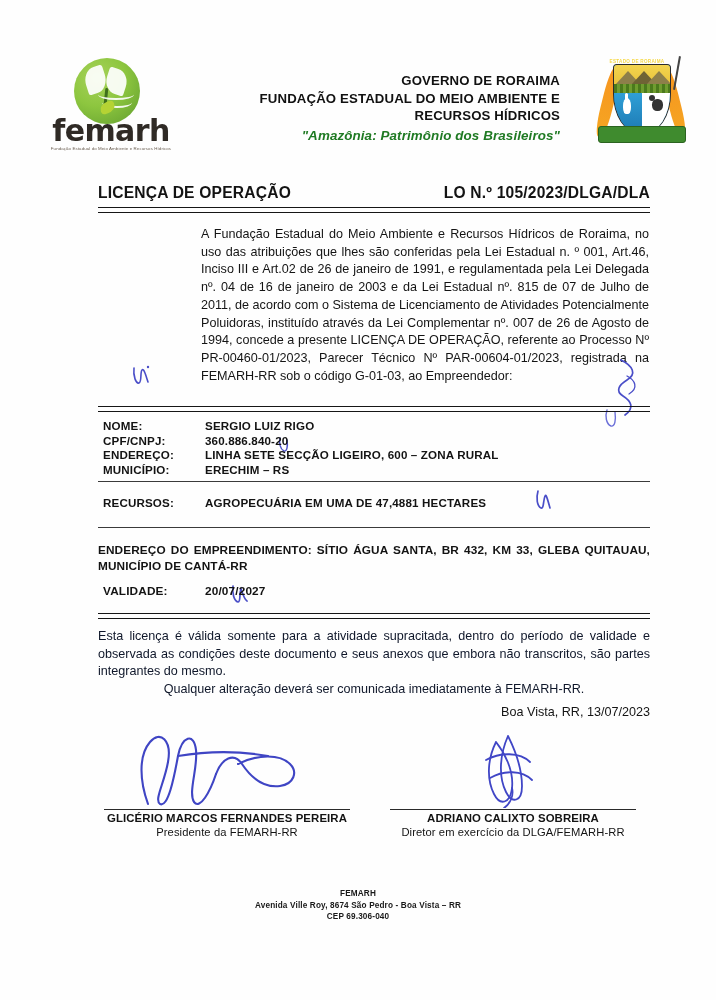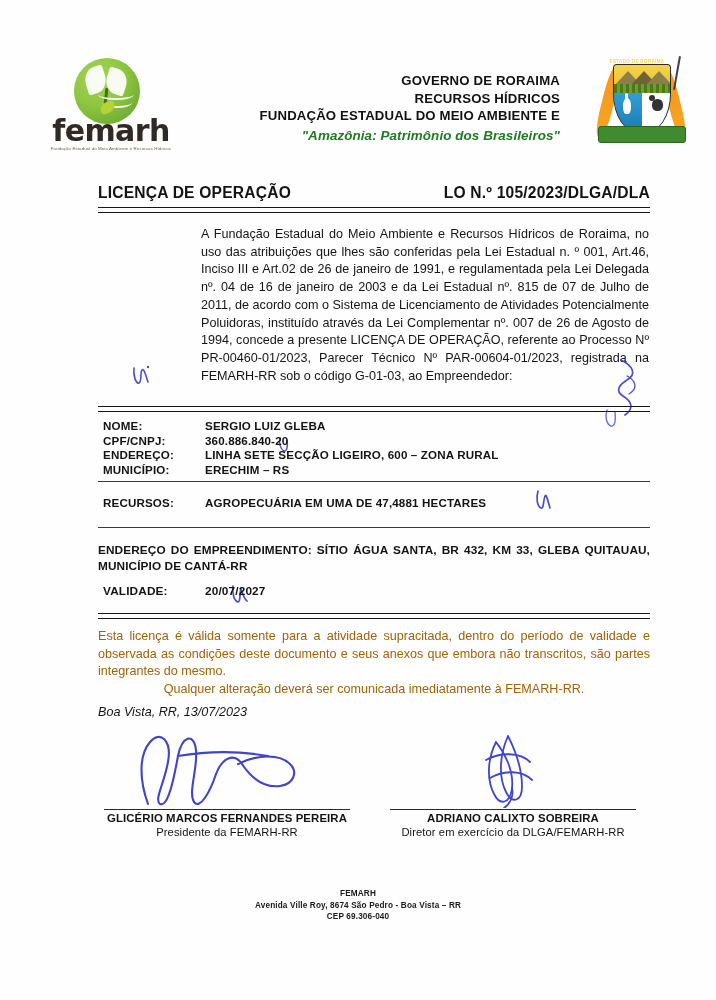--- a/index.html
+++ b/index.html
@@ -372,33 +372,32 @@
 
   
   .closing {
     position: absolute;
     left: 98px;
     top: 628px;
     width: 552px;
     font-size: 12.6px;
     line-height: 17.6px;
     text-align: justify;
-    color: #a16207;
+    color: #0f172a;
   }
   .closing .last { text-align: center; }
 
   .place-date {
     position: absolute;
     left: 98px;
     top: 705px;
     width: 552px;
-    text-align: left;
+    text-align: right;
     font-size: 12.6px;
     color: #141414;
-    font-style: italic;
   }
 
   
   .sig-block {
     position: absolute;
     top: 730px;
     width: 290px;
     height: 110px;
   }
   #sig-left  { left: 82px; }
@@ -476,22 +475,22 @@
         <div class="wave1"></div>
         <div class="wave2"></div>
         <div class="seed"></div>
       </div>
       <div class="logo-word">femarh</div>
       <div class="logo-sub">Fundação Estadual do Meio Ambiente e Recursos Hídricos</div>
     </div>
 
     <div class="header-titles">
       <div class="ln">GOVERNO DE RORAIMA</div>
+      <div class="ln">FUNDAÇÃO ESTADUAL DO MEIO AMBIENTE E</div>
       <div class="ln">RECURSOS HÍDRICOS</div>
-      <div class="ln">FUNDAÇÃO ESTADUAL DO MEIO AMBIENTE E</div>
       <div class="header-slogan">"Amazônia: Patrimônio dos Brasileiros"</div>
     </div>
 
     <div class="coat">
       <div class="ribbon-l"></div>
       <div class="ribbon-r"></div>
       <div class="pole"></div>
       <div class="shield">
         <div class="sky"></div>
         <div class="mount m1"></div>
@@ -537,21 +536,21 @@
   </svg>
   <svg class="ink" id="ink-val" width="22" height="22" viewBox="0 0 22 22">
     <path d="M4 3 C3 10, 5 18, 9 19 C12 19, 10 11, 12 6 C14 12, 16 17, 18 18" fill="none" stroke="#4a4ec8" stroke-width="1.7" stroke-linecap="round"></path>
   </svg>
 
   <div class="rule-double" id="rule-intro"></div>
 
   <div class="fields">
     <div class="field-row">
       <div class="field-label">NOME:</div>
-      <div class="field-value">SERGIO LUIZ GLEBA</div>
+      <div class="field-value">SERGIO LUIZ RIGO</div>
     </div>
     <div class="field-row">
       <div class="field-label">CPF/CNPJ:</div>
       <div class="field-value">360.886.840-20</div>
     </div>
     <div class="field-row">
       <div class="field-label">ENDEREÇO:</div>
       <div class="field-value">LINHA SETE SECÇÃO LIGEIRO, 600 – ZONA RURAL</div>
     </div>
     <div class="field-row">

